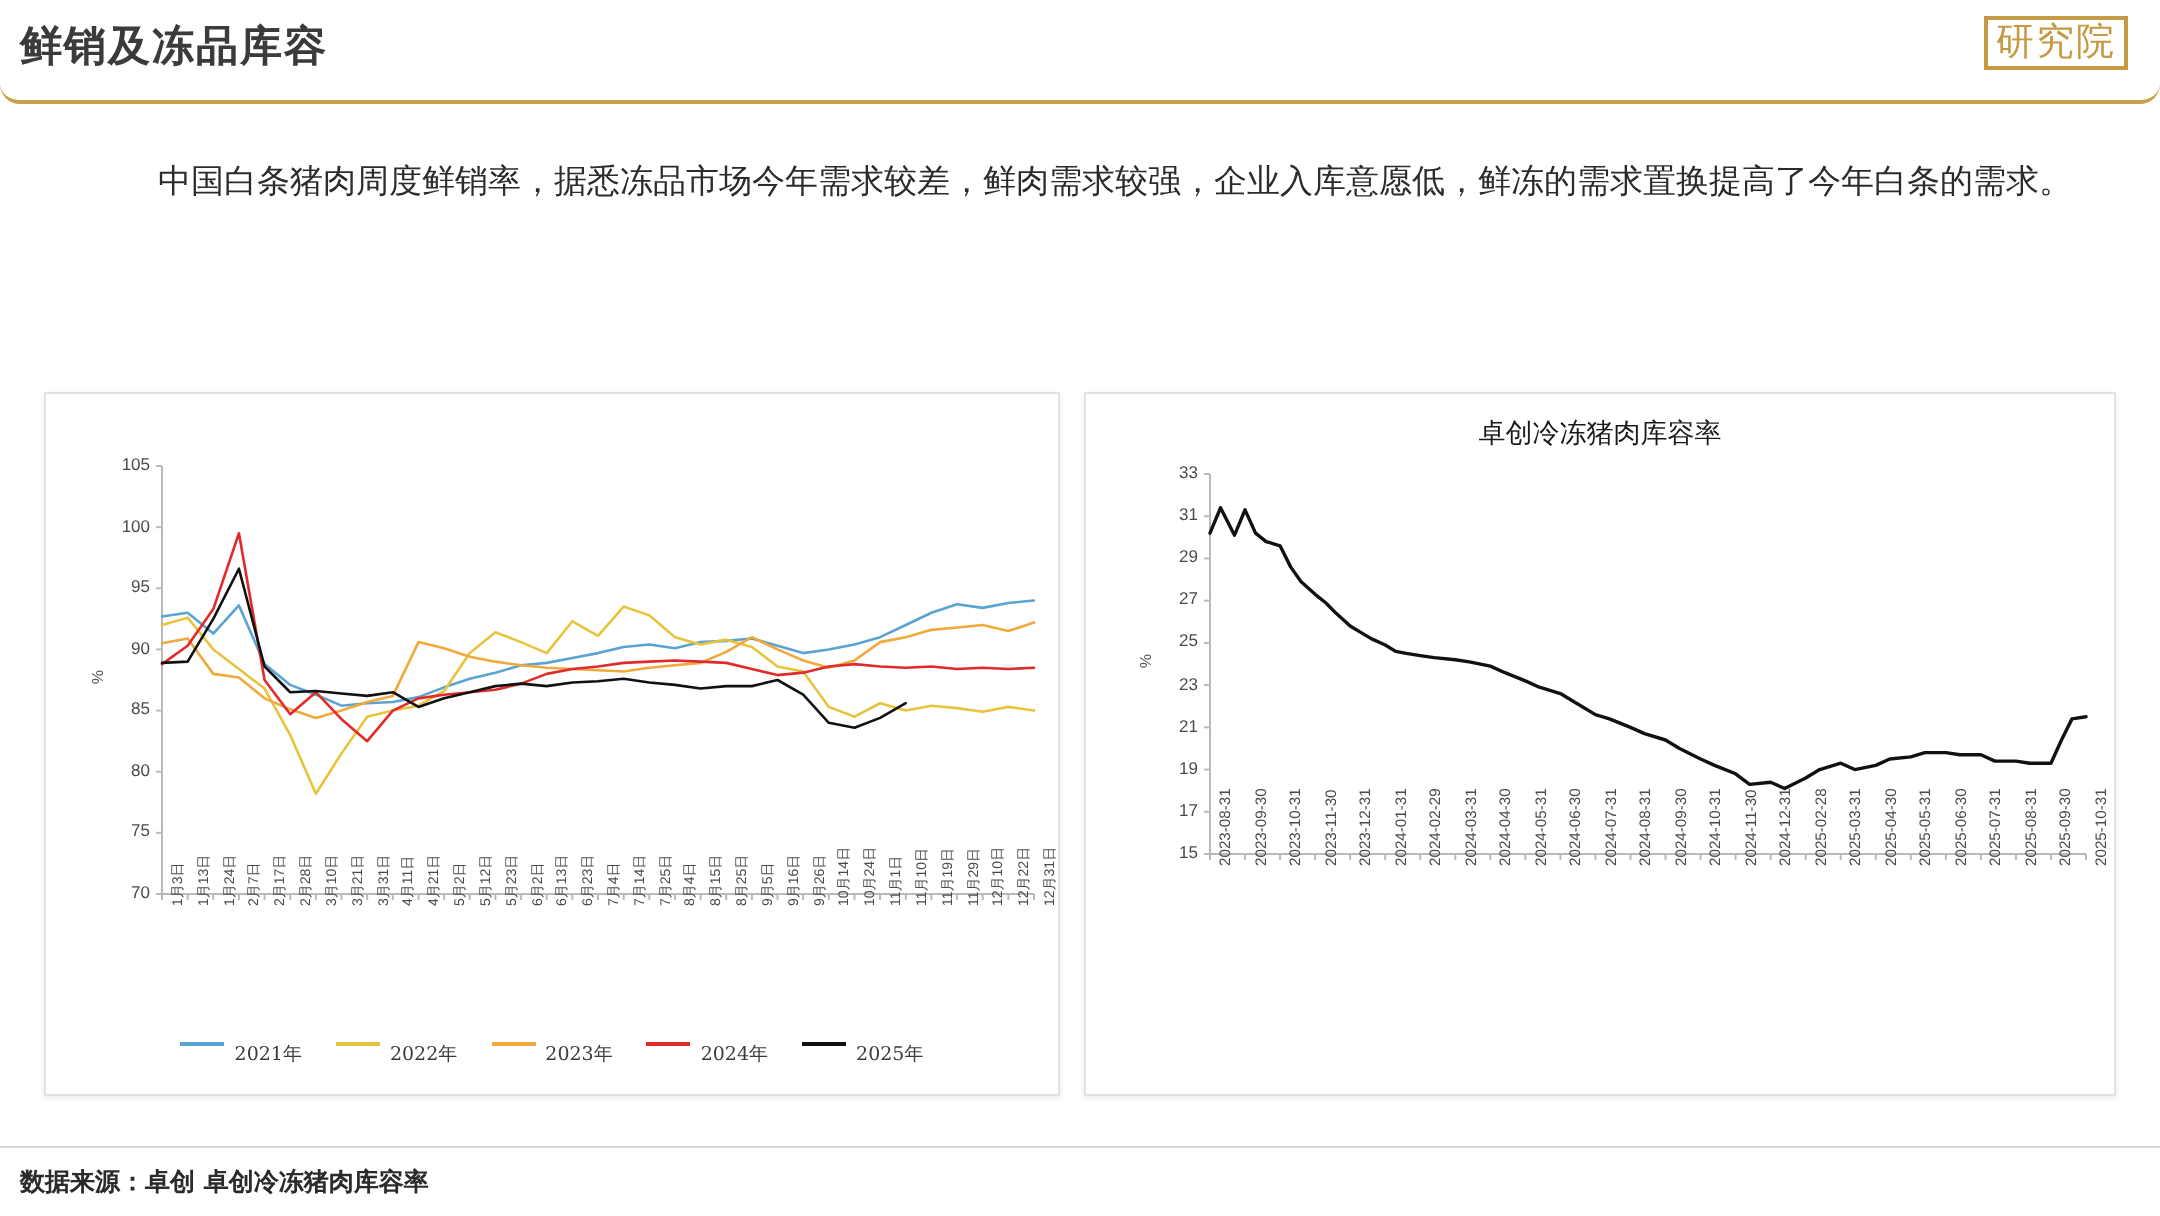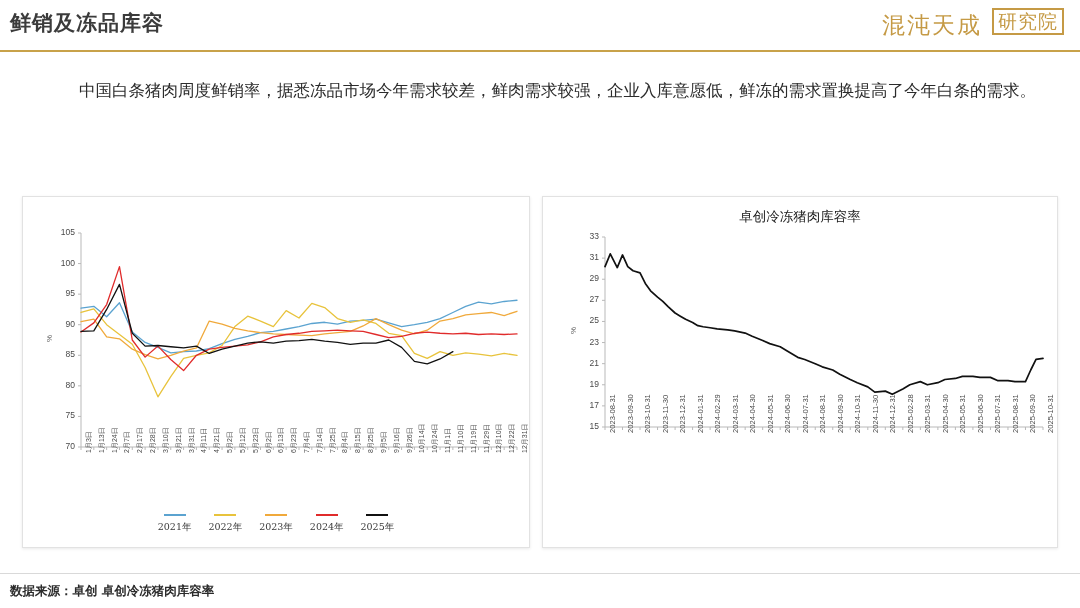--- a/index.html
+++ b/index.html
@@ -8,20 +8,21 @@
     width:1080px; height:608px;
     background:#ffffff;
     font-family:"Liberation Sans", sans-serif;
     position:relative;
     overflow:hidden;
   }
   
   #header {
     position:absolute; left:0; top:0; width:1080px; height:52px;
     border-bottom:2px solid #c8a24a;
+    border-radius:10px;
   }
   #header-title {
     position:absolute; left:10px; top:9px;
     font-family:"DejaVu Serif", serif;
     font-weight:bold;
     font-size:21px;
     color:#3b3b3b;
     letter-spacing:1px;
   }
   #logo {
@@ -100,21 +101,21 @@
     white-space:nowrap;
     transform:rotate(-90deg);
     transform-origin:left top;
   }
   
   #legend-left {
     position:absolute; left:0; right:0; bottom:13px;
     display:flex; justify-content:center; align-items:center;
     gap:17px;
   }
-  .legend-item { display:flex; align-items:center; gap:5px;flex-direction:column; }
+  .legend-item { display:flex; gap:5px; }
   .legend-swatch { width:22px; height:2px; display:block; }
   .legend-text { font-size:9.5px; color:#3a3a3a; font-family:"DejaVu Serif", serif;}
   
   #footer-divider {
     position:absolute; left:0; bottom:34px; width:1080px; height:1px;
     background:#d9d9d9;
   }
   #footer {
     position:absolute; left:10px; bottom:8px;
     font-family:"DejaVu Serif", serif;
@@ -122,21 +123,20 @@
     color:#2b2b2b;
     font-weight:bold;
   }
 </style>
 </head>
 <body>
 
 <div id="header">
   <div id="header-title">鲜销及冻品库容</div>
   <div id="logo">
-    <div class="logo-cn">混沌天成</div>
     <div class="logo-box">研究院</div>
   </div>
 </div>
 
 <div id="summary">中国白条猪肉周度鲜销率，据悉冻品市场今年需求较差，鲜肉需求较强，企业入库意愿低，鲜冻的需求置换提高了今年白条的需求。</div>
 
 <div class="panel" id="panel-left">
   <div class="plot" id="plot-left"><svg width="508" height="290">
         <path d="M58,10 L58,224 L494,224" fill="none" stroke="#b9b9b9" stroke-width="1"></path>
         <line x1="55" x2="58" y1="224" y2="224" stroke="#b9b9b9"></line>

